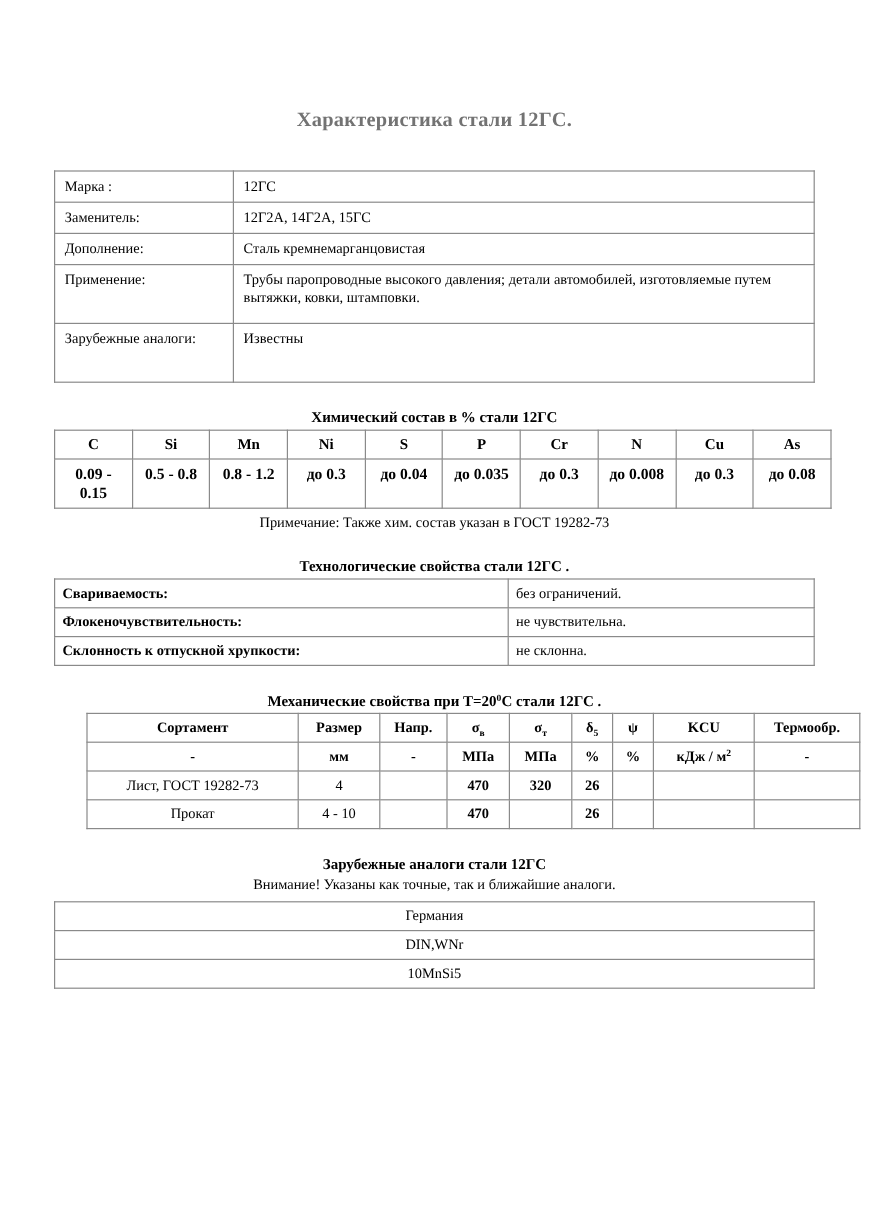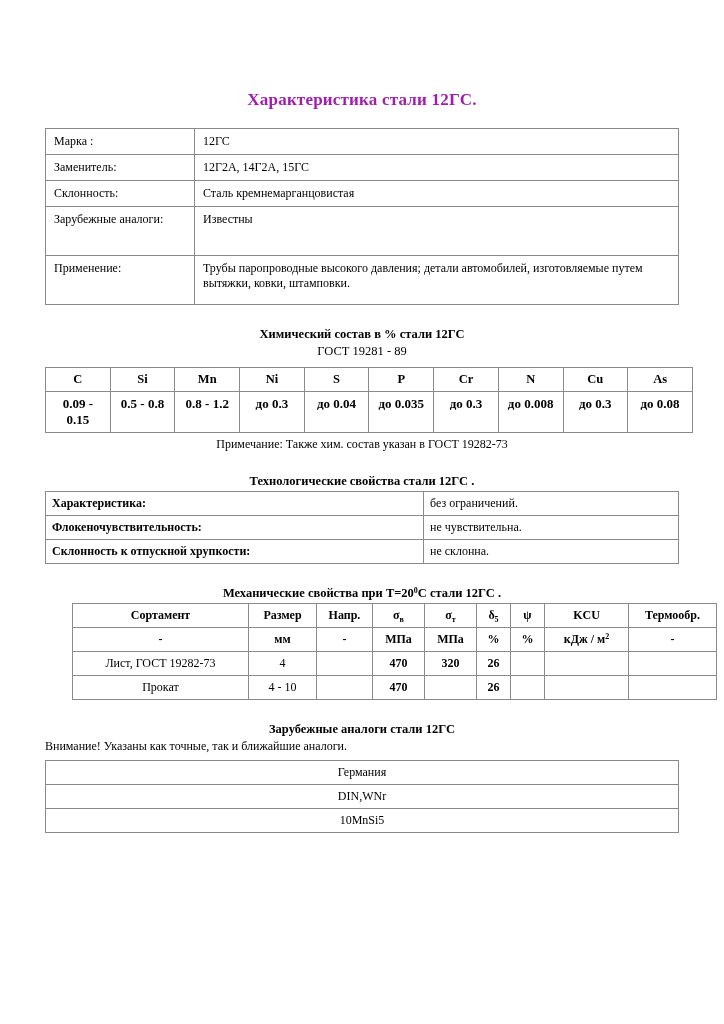--- a/index.html
+++ b/index.html
@@ -16,25 +16,25 @@
   }
   .page {
     width: 724px;
     height: 1024px;
     box-sizing: border-box;
     padding: 0 45px;
     position: relative;
   }
   .doc-title {
     text-align: center;
-    color: #a21caf;
+    color: #737373;
     font-weight: bold;
     font-size: 17px;
     margin-top: 90px;
-    margin-bottom: 18px;
+    margin-bottom: 32px;
     letter-spacing: 0.2px;
   }
   table {
     border-collapse: collapse;
     width: 100%;
     font-size: 12px;
   }
   table.bordered td, table.bordered th {
     border: 1px solid #8a8a8a;
     padding: 4px 6px;
@@ -112,21 +112,21 @@
   .mech-table td.bold { font-weight: bold; }
   sub { font-size: 8px; vertical-align: baseline; position: relative; top: 3px; }
   sup { font-size: 8px; vertical-align: baseline; position: relative; top: -4px; }
   
   .analog-table td {
     text-align: center;
     padding: 5px 2px;
     font-size: 12px;
   }
   .warn {
-    text-align: left;
+    text-align: center;
     font-size: 12px;
     margin-bottom: 6px;
   }
 </style>
 </head>
 <body>
 
 <div class="page">
 
   <div class="doc-title">Характеристика стали 12ГС.</div>
@@ -135,36 +135,35 @@
     <tbody>
       <tr>
         <td class="key">Марка :</td>
         <td class="val">12ГС</td>
       </tr>
       <tr>
         <td class="key">Заменитель:</td>
         <td class="val">12Г2А, 14Г2А, 15ГС</td>
       </tr>
       <tr>
-        <td class="key">Склонность:</td>
+        <td class="key">Дополнение:</td>
         <td class="val">Сталь кремнемарганцовистая</td>
+      </tr>
+      <tr class="tall">
+        <td class="key">Применение:</td>
+        <td class="val">Трубы паропроводные высокого давления; детали автомобилей, изготовляемые путем вытяжки, ковки, штамповки.</td>
       </tr>
       <tr class="tall">
         <td class="key">Зарубежные аналоги:</td>
         <td class="val">Известны</td>
       </tr>
-      <tr class="tall">
-        <td class="key">Применение:</td>
-        <td class="val">Трубы паропроводные высокого давления; детали автомобилей, изготовляемые путем вытяжки, ковки, штамповки.</td>
-      </tr>
     </tbody>
   </table>
 
   <div class="section-title">Химический состав в % стали   12ГС</div>
-  <div class="section-sub">ГОСТ   19281 - 89</div>
 
   <table class="bordered chem-table">
     <tbody>
       <tr class="head">
         <td>C</td>
         <td>Si</td>
         <td>Mn</td>
         <td>Ni</td>
         <td>S</td>
         <td>P</td>
@@ -188,21 +187,21 @@
     </tbody>
   </table>
 
   <div class="note">Примечание: Также хим. состав указан в ГОСТ 19282-73</div>
 
   <div class="section-title">Технологические свойства стали 12ГС .</div>
 
   <table class="bordered tech-table">
     <tbody>
       <tr>
-        <td class="name">Характеристика:</td>
+        <td class="name">Свариваемость:</td>
         <td>без ограничений.</td>
       </tr>
       <tr>
         <td class="name">Флокеночувствительность:</td>
         <td>не чувствительна.</td>
       </tr>
       <tr>
         <td class="name">Склонность к отпускной хрупкости:</td>
         <td>не склонна.</td>
       </tr>

